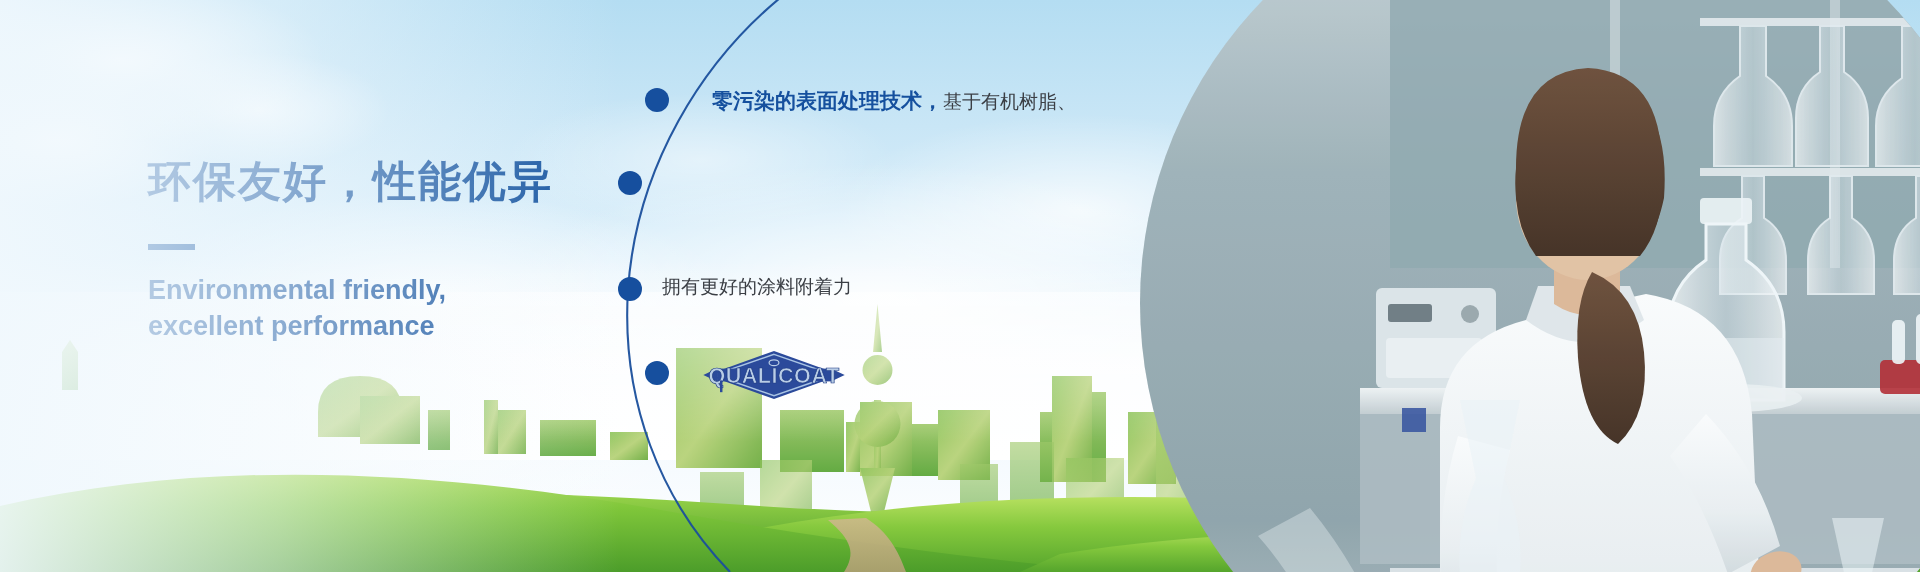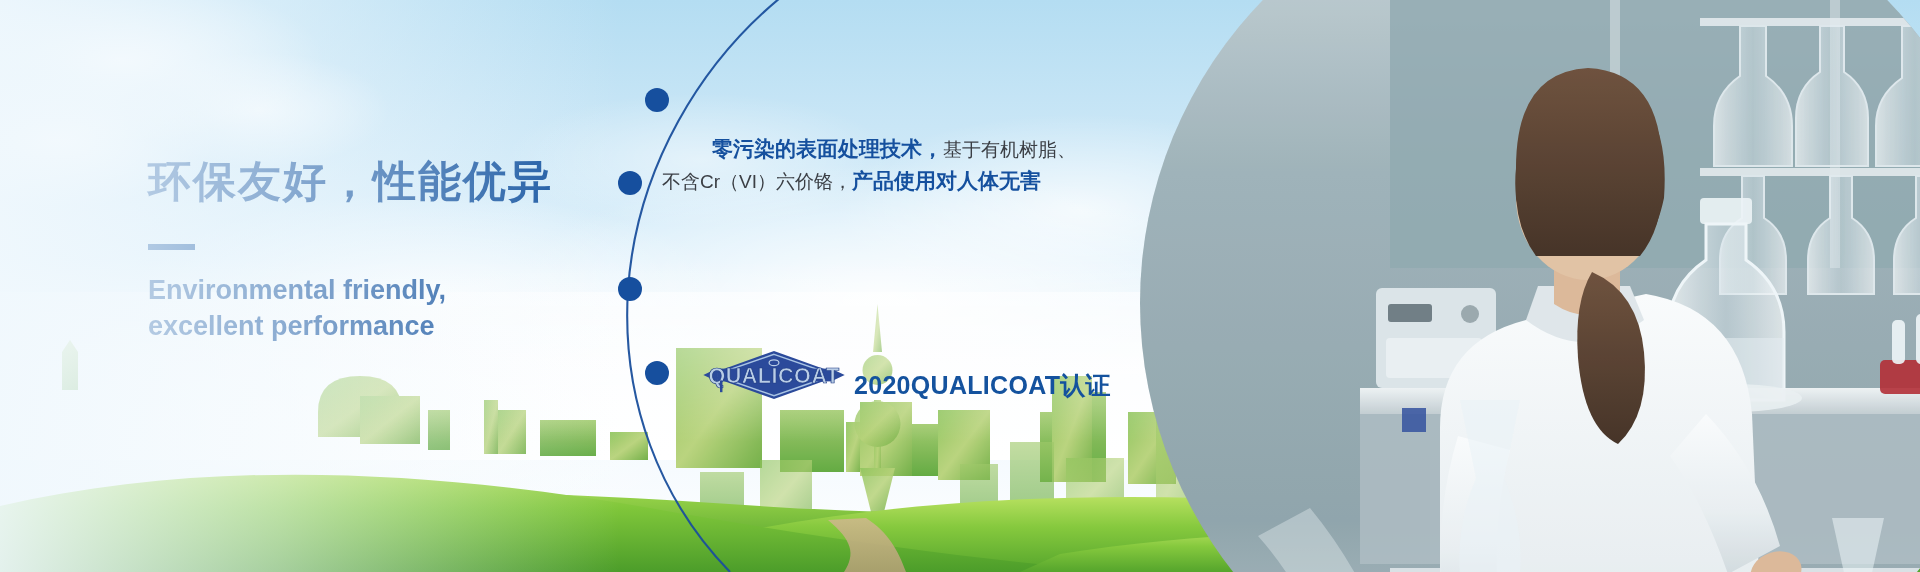--- a/index.html
+++ b/index.html
@@ -71,21 +71,21 @@
     position:absolute; width:24px; height:24px; border-radius:50%;
     background:#164f9e;
   }
   .btext { position:absolute; white-space:nowrap; }
   .btext .ln { line-height:1.62; }
   .strong { font-weight:700; color:#15509e; font-size:21px; }
   .normal { font-weight:400; color:#3b3f45; font-size:19px; }
 
   
   .b1 .dot { left:645px; top:88px; }
-  .b1 .btext { left:712px; top:84px;margin-top:48px; }
+  .b1 .btext { left:712px; top:84px; }
   .b2 .dot { left:618px; top:171px; }
   .b2 .btext { left:662px; top:164px; }
   .b3 .dot { left:618px; top:277px; }
   .b3 .btext { left:662px; top:272px; }
   .b4 .dot { left:645px; top:361px; }
   .b4 .btext { left:700px; top:348px; }
 
   
   .qc-row { display:flex; align-items:flex-end; gap:6px; }
   .qc-logo { width:148px; height:54px; }
@@ -222,47 +222,46 @@
       <div class="btext">
         <div class="ln">
           <span class="strong">零污染的表面处理技术，</span><span class="normal">基于有机树脂、</span>
         </div>
       </div>
     </div>
 
     <div class="bullet b2">
       <span class="dot"></span>
       <div class="btext">
-        <div class="ln">
-          <span class="normal">不含Cr（VI）六价铬，</span><span class="strong">产品使用对人体无害</span>
-        </div>
       </div>
     </div>
 
     <div class="bullet b3">
       <span class="dot"></span>
       <div class="btext">
+        <div class="ln">
+          <span class="normal">拥有更好的涂料附着力</span>
+        </div>
       </div>
     </div>
 
     <div class="bullet b4">
       <span class="dot"></span>
       <div class="btext">
         <div class="qc-row">
           <svg class="qc-logo" viewBox="0 0 300 110">
             <polygon points="150,6 286,55 150,104 14,55" fill="#2b4a9b"></polygon>
             <polygon points="150,13 272,55 150,97 28,55" fill="none" stroke="#a9c4e4" stroke-width="3"></polygon>
             <polygon points="6,55 34,42 34,68" fill="#2b4a9b"></polygon>
             <polygon points="294,55 266,42 266,68" fill="#2b4a9b"></polygon>
             <rect x="34" y="42" width="232" height="26" fill="#2b4a9b"></rect>
             <text x="150" y="72" text-anchor="middle" font-family="'Liberation Sans',sans-serif" font-size="44" font-weight="700" fill="#b9cde6" letter-spacing="1" stroke="#1d3a82" stroke-width="1.4">QUALICOAT</text>
             <ellipse cx="150" cy="30" rx="10" ry="6" fill="#2b4a9b" stroke="#b9cde6" stroke-width="2.5"></ellipse>
             <rect x="40" y="66" width="5" height="24" fill="#2b4a9b"></rect>
           </svg>
-          <span class="qc-label">2020QUALICOAT认证</span>
         </div>
       </div>
     </div>
   </div>
 
   <div class="left-wash"></div>
 
   <div class="photo-wrap">
     <svg class="photo" viewBox="0 0 870 870" preserveAspectRatio="xMidYMid slice">
       <defs>

